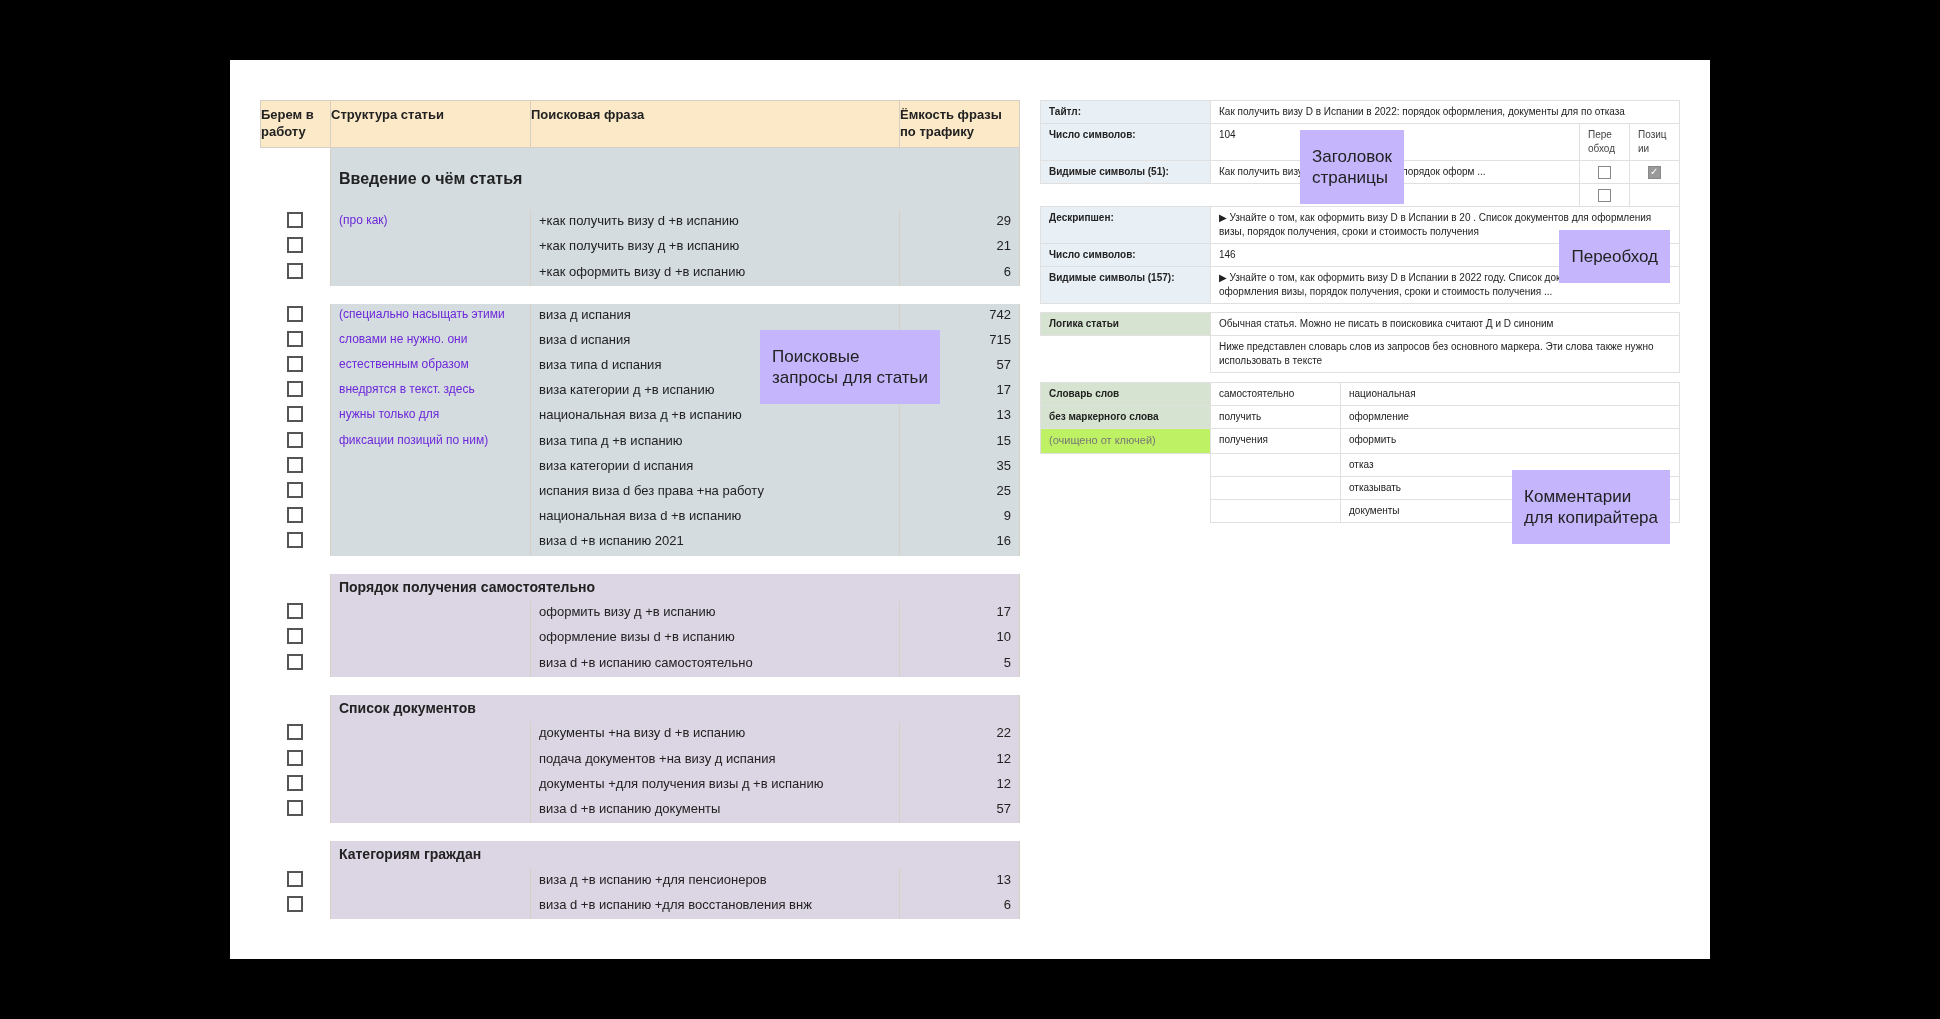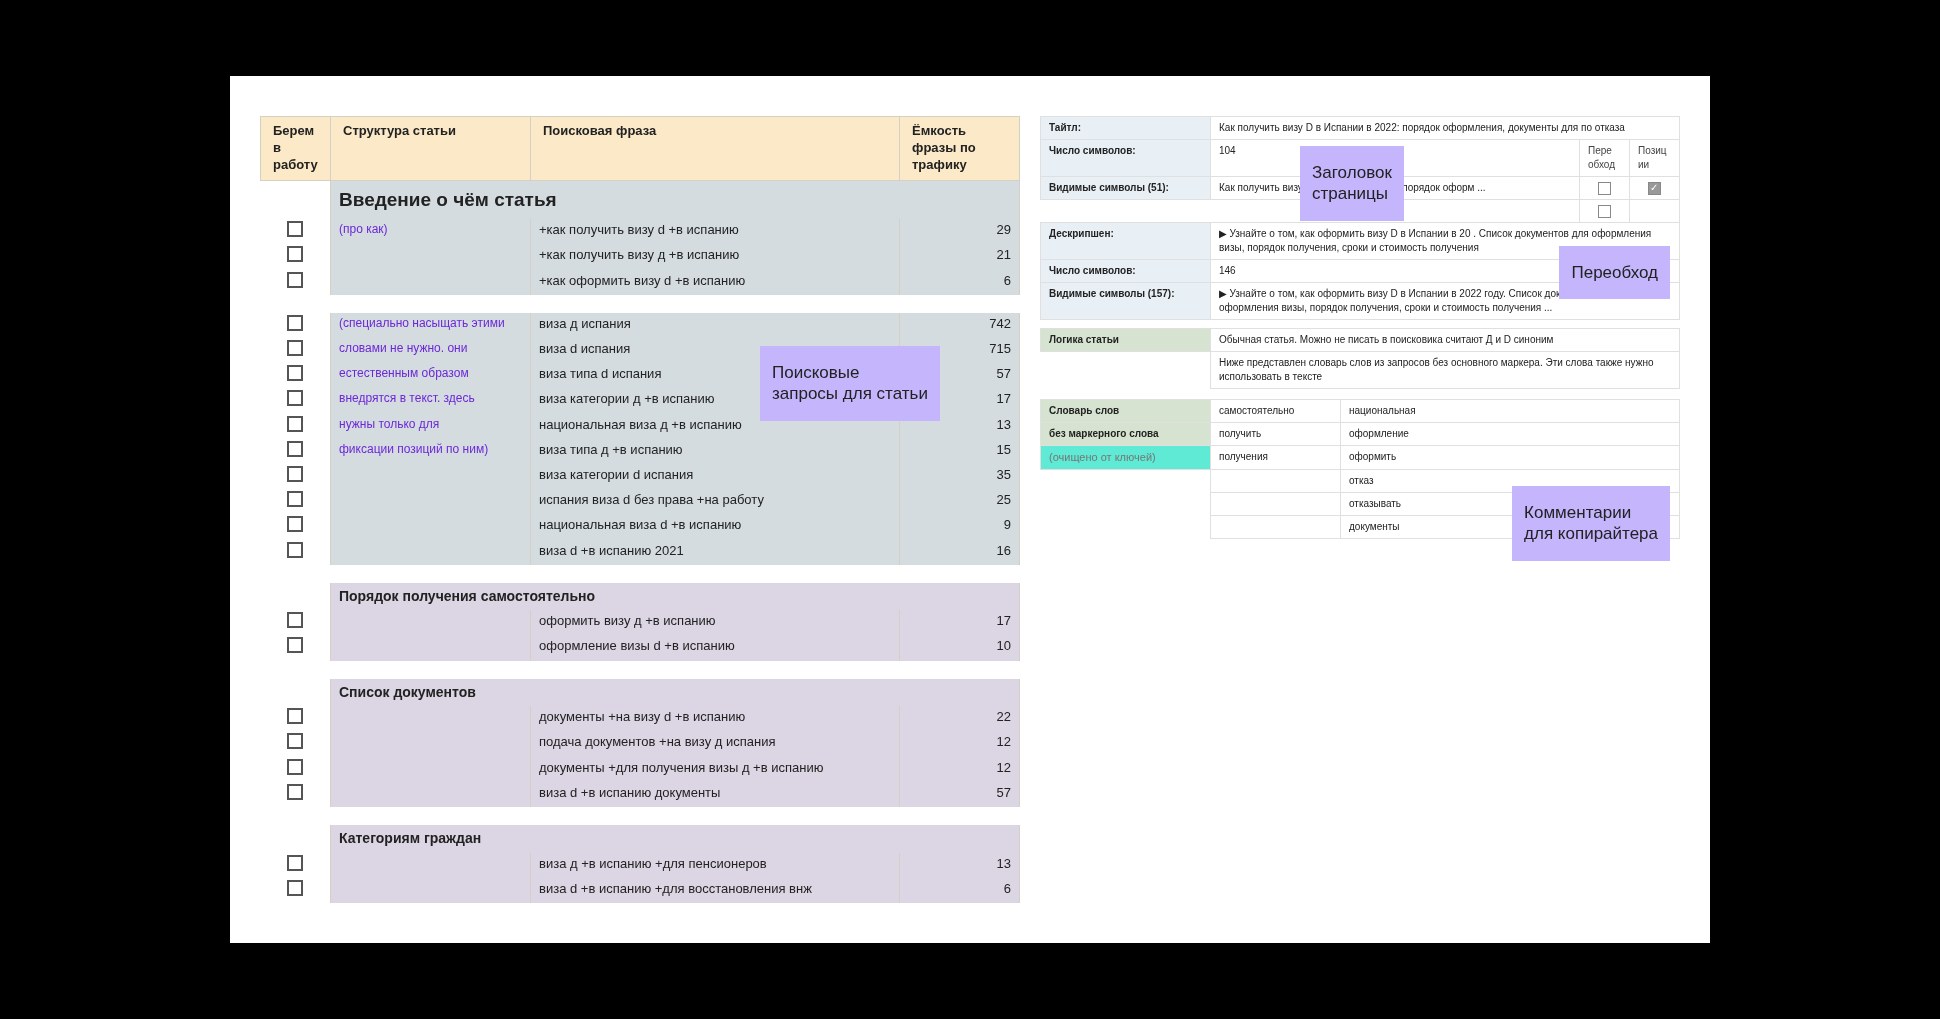--- a/index.html
+++ b/index.html
@@ -4,42 +4,42 @@
 <style>
 * { box-sizing: border-box; margin: 0; padding: 0; }
 body { background: #000; font-family: "Segoe UI", Arial, sans-serif; font-size: 13px; color: #222; display: flex; justify-content: center; align-items: center; min-height: 1019px; }
 .frame { background: #fff; width: 1480px; padding: 40px 30px; box-shadow: 0 0 30px rgba(0,0,0,0.6); position: relative; }
 .layout { display: flex; gap: 20px; }
 .left { flex: 0 0 760px; }
 .right { flex: 1; position: relative; }
 
 
 .ltable { width: 100%; border-collapse: collapse; }
-.ltable th { background: #fce9c7; font-weight: bold; text-align: left; padding: 6px 12px; border: 1px solid #d6d0c4; vertical-align: top; line-height: 1.3; }
+.ltable th { background: #fce9c7; font-weight: bold; text-align: left; padding: 6px 0; border: 1px solid #d6d0c4; vertical-align: top; line-height: 1.3; }
 .ltable td { border-right: 1px solid #d6d0c4; padding: 2px 8px; vertical-align: top; line-height: 1.4; }
 .col-take { width: 70px; text-align: center; }
 .col-struct { width: 200px; }
 .col-phrase { }
 .col-traffic { width: 120px; text-align: right; }
-.section-blue td { background: #d4dce0; font-weight: 600; font-size: 19px; padding: 6px 8px; }
+.section-blue td { background: #d4dce0; font-weight: 600; font-size: 16px; padding: 20px 8px; }
 .section-purple td { background: #dcd5e3; font-weight: 600; font-size: 14px; padding: 4px 8px; }
 .row-blue td { background: #d4dce0; }
 .row-purple td { background: #dcd5e3; }
 .row-blue td.col-take, .row-purple td.col-take { background: #fff; }
 .checkbox { display: inline-block; width: 16px; height: 16px; border: 2px solid #555; background: #fff; }
 .struct-note { color: #6d28d9; font-size: 12px; }
 .spacer-row td { height: 18px; border: none; }
 
 
 .rtable { width: 100%; border-collapse: collapse; }
 .rtable td { border: 1px solid #e0e0e0; padding: 4px 8px; vertical-align: top; line-height: 1.4; font-size: 10px; }
 .rtable .label-cell { background: #e8eff5; font-weight: bold; width: 170px; }
 .rtable .label-cell-green { background: #d6e3d0; font-weight: bold; width: 170px; }
 .rtable .val-cell { }
-.rtable .note-cell { color: #777; font-size: 11px; background: #5eead4; }
+.rtable .note-cell { color: #777; font-size: 11px; background: #bef264; }
 .small-cols { font-size: 11px; color: #444; }
 .mini-check { display: inline-block; width: 13px; height: 13px; border: 1px solid #888; vertical-align: middle; }
 .mini-check.checked { background: #999; position: relative; }
 .mini-check.checked::after { content: "✓"; color: #fff; font-size: 10px; position: absolute; top: -2px; left: 1px; }
 
 
 .callout { position: absolute; background: #c4b5fd; padding: 16px 12px; font-size: 17px; color: #222; line-height: 1.25; z-index: 10; white-space: nowrap; }
 </style>
 </head>
 <body>
@@ -154,20 +154,26 @@
               <td class="col-take"><span class="checkbox"></span></td>
               <td class="col-struct struct-note"></td>
               <td class="col-phrase">оформить визу д +в испанию</td>
               <td class="col-traffic">17</td>
             </tr>
             <tr class="row-purple">
               <td class="col-take"><span class="checkbox"></span></td>
               <td class="col-struct struct-note"></td>
               <td class="col-phrase">оформление визы d +в испанию</td>
               <td class="col-traffic">10</td>
+            </tr>
+            <tr class="row-purple">
+              <td class="col-take"><span class="checkbox"></span></td>
+              <td class="col-struct struct-note"></td>
+              <td class="col-phrase">виза d +в испанию самостоятельно</td>
+              <td class="col-traffic">5</td>
             </tr>
             <tr class="spacer-row">
               <td colspan="4"></td>
             </tr>
             <tr class="section-purple">
               <td class="col-take" style="background:#fff;"></td>
               <td colspan="3">Список документов</td>
             </tr>
             <tr class="row-purple">
               <td class="col-take"><span class="checkbox"></span></td>

